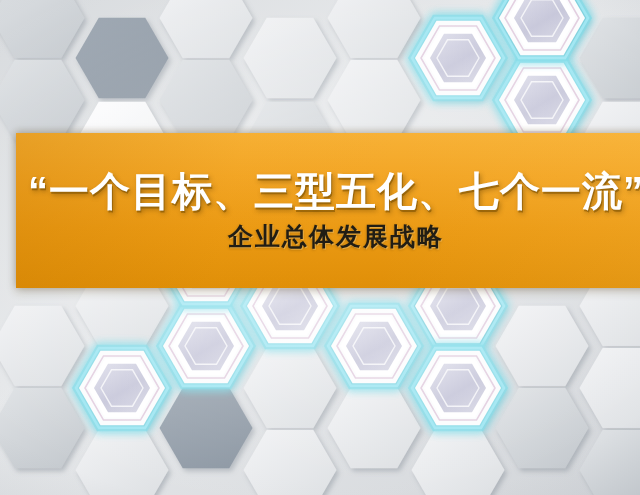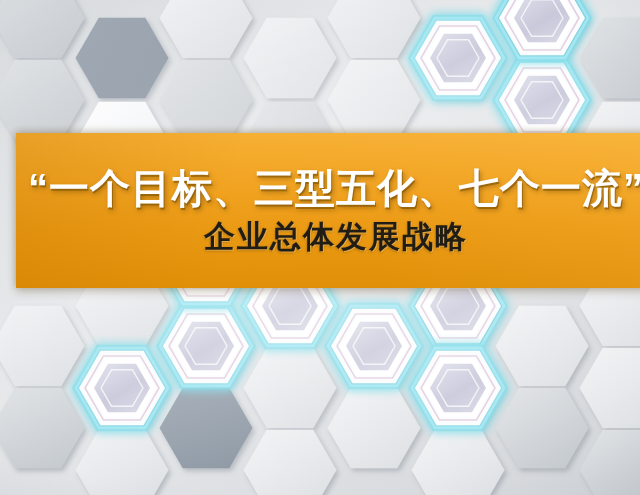--- a/index.html
+++ b/index.html
@@ -87,21 +87,21 @@
     line-height: 1.08;
     letter-spacing: 1px;
     color: #ffffff;
     text-shadow:
        1px 2px 0 rgba(120,78,0,0.55),
        2px 3px 5px rgba(90,58,0,0.45);
     padding-bottom: 10px;
   }
 
   .banner-subtitle {
-    font-size: 31px;
+    font-size: 25px;
     line-height: 1.1;
     letter-spacing: 2px;
     color: #211d14;
     text-shadow:
        1px 1px 0 rgba(255,208,120,0.50),
        0 1px 3px rgba(0,0,0,0.30);
   }
 </style>
 </head>
 <body>

